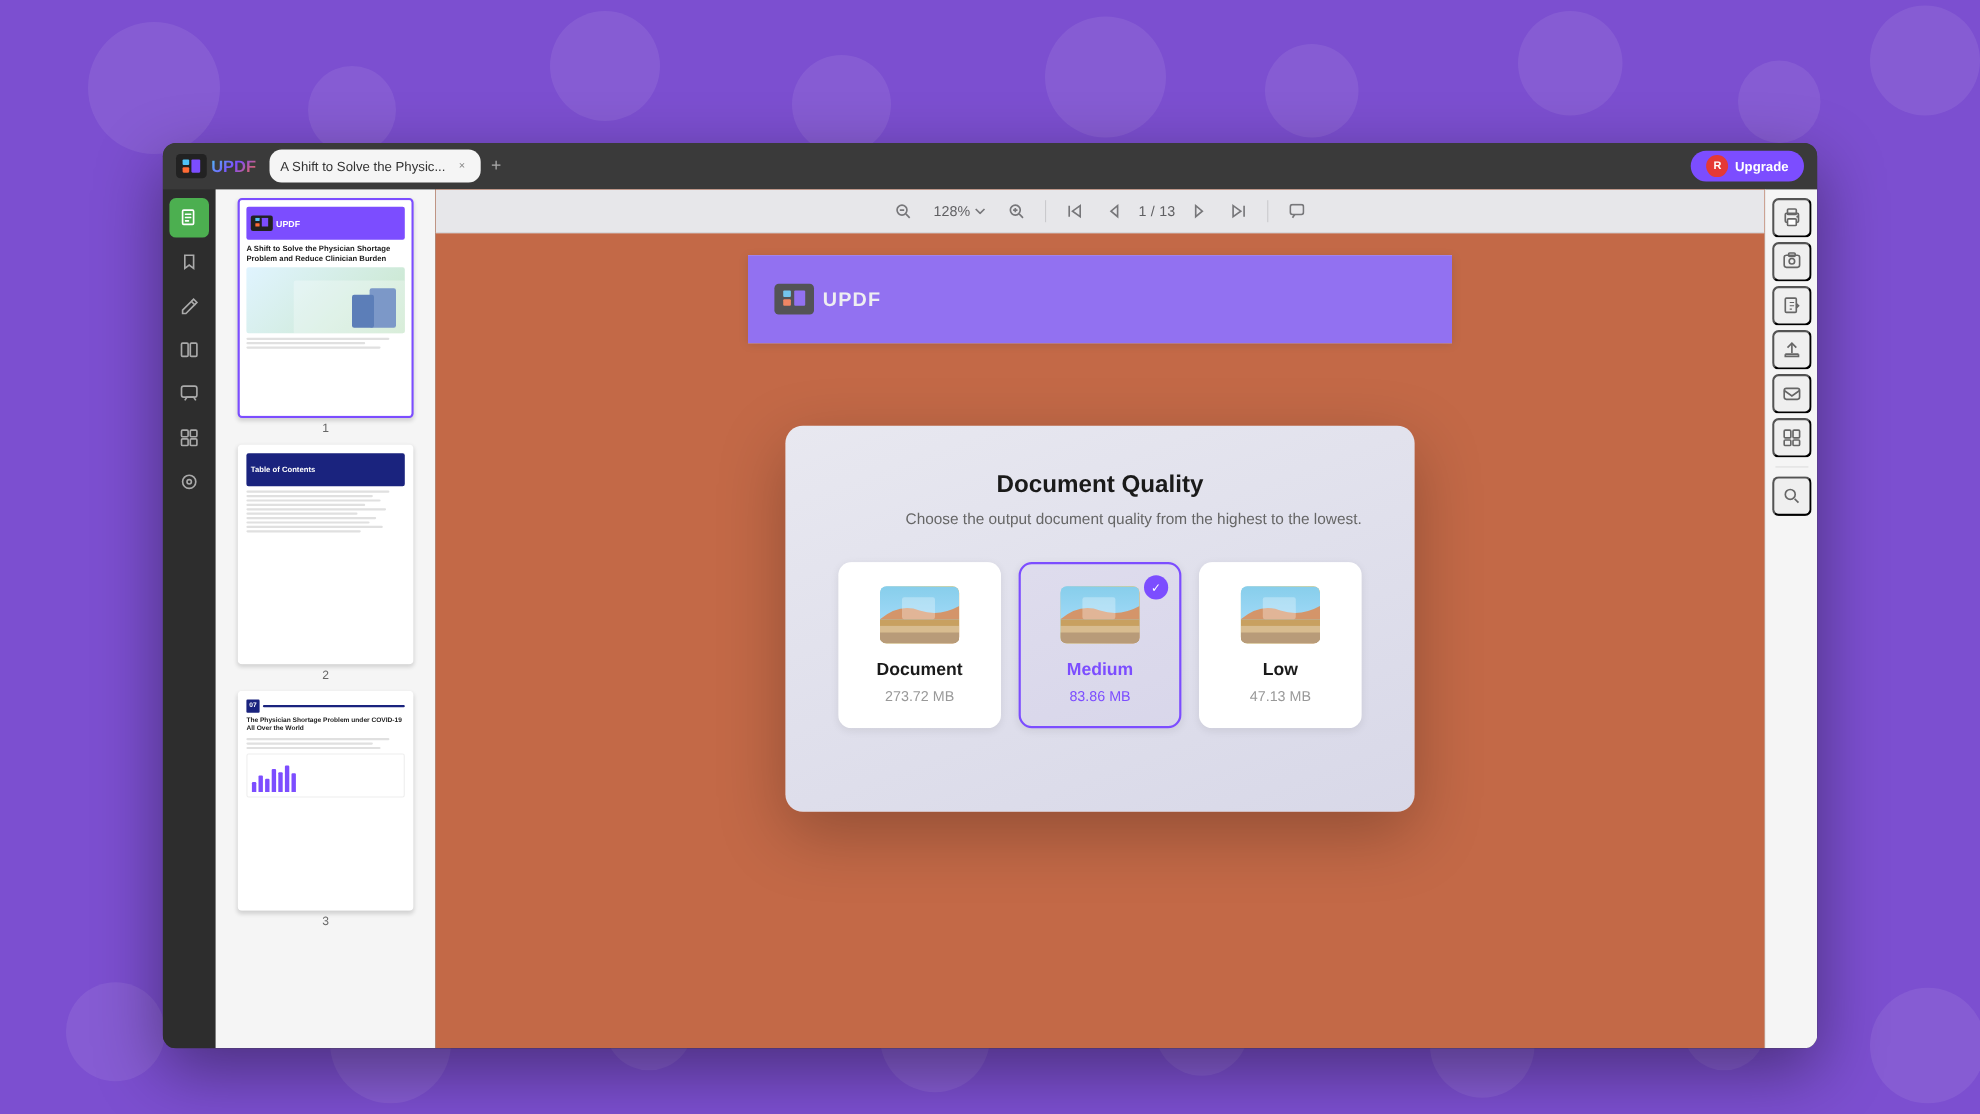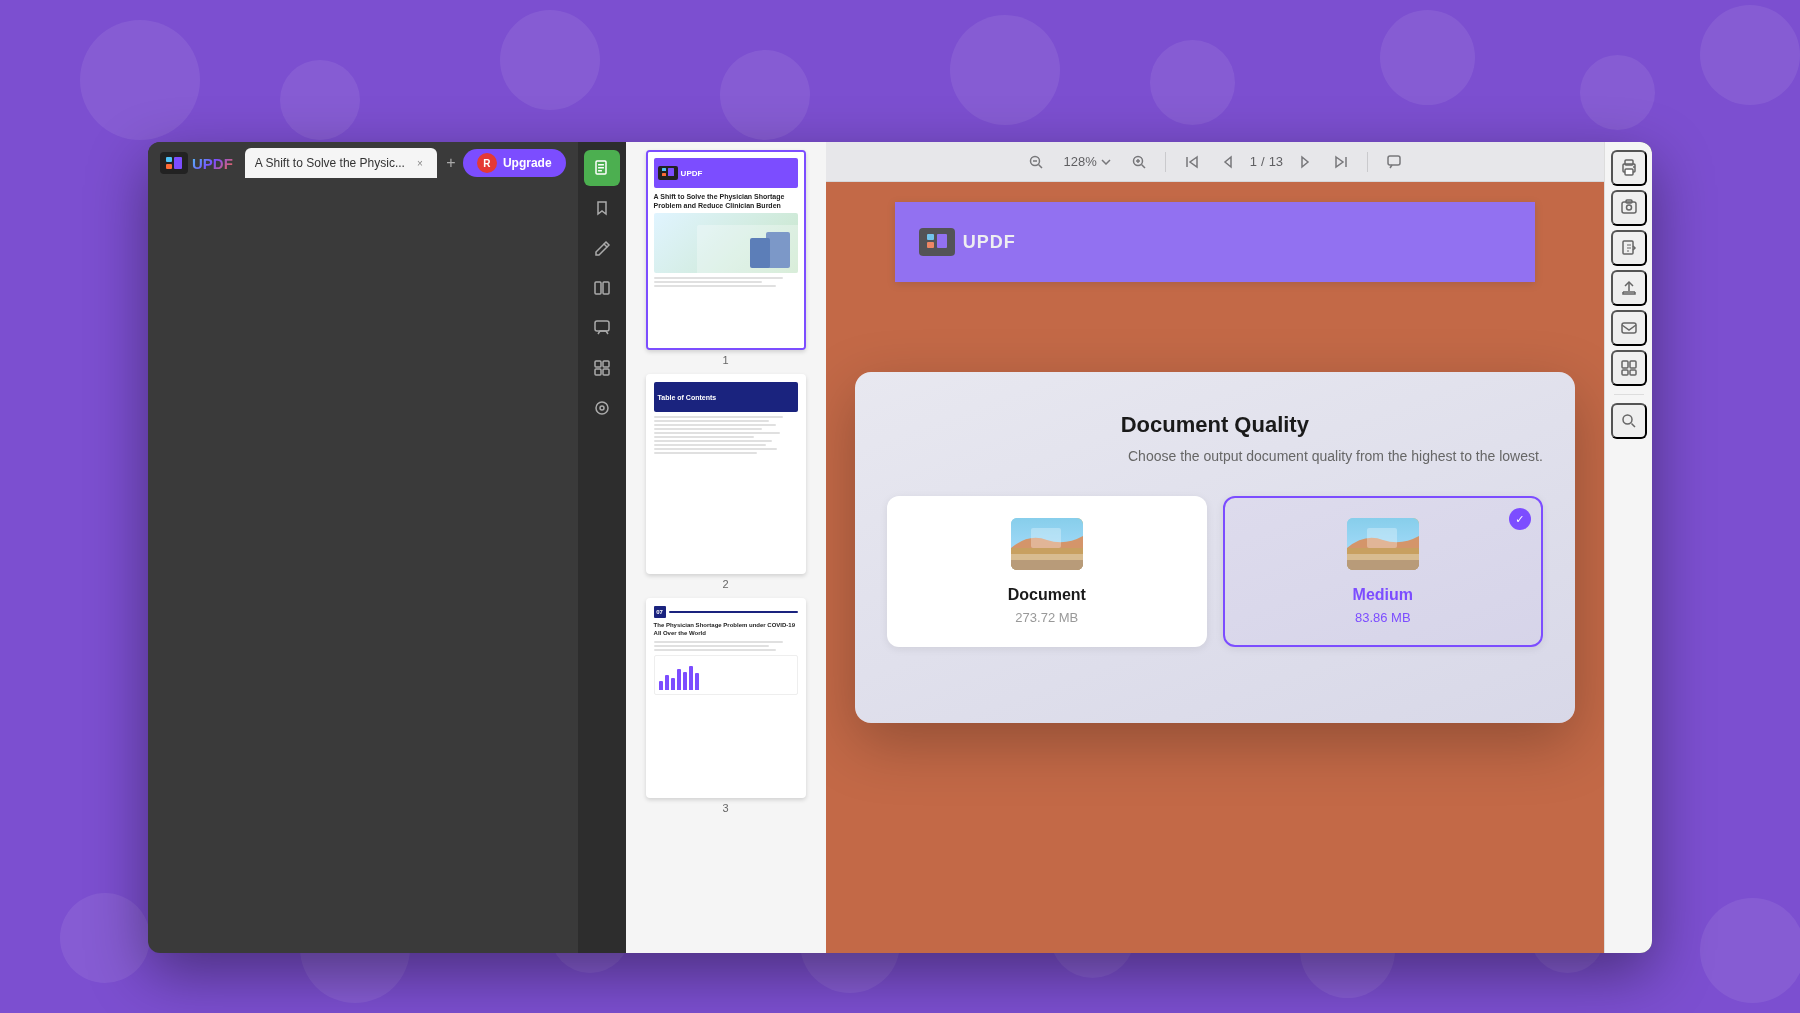--- a/index.html
+++ b/index.html
@@ -33,22 +33,22 @@
     .app-window {
       position: absolute;
       top: 130px;
       left: 148px;
       right: 148px;
       bottom: 60px;
       background: #3a3a3a;
       border-radius: 12px;
       overflow: hidden;
       display: flex;
+      flex-direction: column;
       box-shadow: 0 20px 60px rgba(0,0,0,0.4);
-      margin-top: 12px;
     }
 
     
     .title-bar {
       height: 42px;
       background: #3a3a3a;
       display: flex;
       align-items: center;
       padding: 0 12px;
       flex-shrink: 0;
@@ -91,20 +91,21 @@
       padding: 0 10px;
       gap: 8px;
       font-size: 12px;
       color: #ddd;
       cursor: pointer;
       max-width: 200px;
     }
     .tab.active {
       background: #f5f5f5;
       color: #333;
+      border-radius: 11px;
     }
     .tab-close {
       width: 14px;
       height: 14px;
       display: flex;
       align-items: center;
       justify-content: center;
       border-radius: 50%;
       font-size: 10px;
       color: #888;
@@ -329,22 +330,22 @@
       inset: 0;
       background: rgba(200,200,210,0.3);
       display: flex;
       align-items: center;
       justify-content: center;
       z-index: 100;
     }
     .dialog {
       background: linear-gradient(160deg, #e8e8f0 0%, #d8d8e8 100%);
       border-radius: 16px;
-      padding: 40px 32px;
-      width: 720px;
+      padding: 40px 48px;
+      width: 572px;
       box-shadow: 0 20px 60px rgba(0,0,0,0.25);
     }
     .dialog-title {
       font-size: 22px;
       font-weight: 700;
       color: #1a1a1a;
       text-align: center;
       margin-bottom: 10px;
     }
     .dialog-subtitle {
@@ -768,20 +769,39 @@
                   <rect x="0" y="30" width="72" height="22" fill="#c8a060"></rect>
                   <path d="M0 30 Q18 15 36 22 Q54 28 72 18 L72 30 Z" fill="#d4956a"></path>
                   <rect x="20" y="10" width="30" height="20" rx="2" fill="rgba(255,255,255,0.3)"></rect>
                   <rect x="0" y="42" width="72" height="10" fill="#9a7040"></rect>
                 </svg>
               </div>
               <div class="quality-name">Medium</div>
               <div class="quality-size">83.86 MB</div>
             </div>
 
+            <div class="quality-card">
+              <div class="quality-card-thumb">
+                <svg width="72" height="52" viewBox="0 0 72 52" xmlns="http://www.w3.org/2000/svg">
+                  <defs>
+                    <linearGradient id="sky4" x1="0%" y1="0%" x2="0%" y2="100%">
+                      <stop offset="0%" style="stop-color:#87ceeb"></stop>
+                      <stop offset="100%" style="stop-color:#b0e0ff"></stop>
+                    </linearGradient>
+                  </defs>
+                  <rect width="72" height="52" fill="url(#sky4)"></rect>
+                  <rect x="0" y="30" width="72" height="22" fill="#c8a060"></rect>
+                  <path d="M0 30 Q18 15 36 22 Q54 28 72 18 L72 30 Z" fill="#d4956a"></path>
+                  <rect x="20" y="10" width="30" height="20" rx="2" fill="rgba(255,255,255,0.3)"></rect>
+                  <rect x="0" y="42" width="72" height="10" fill="#9a7040"></rect>
+                </svg>
+              </div>
+              <div class="quality-name">Low</div>
+              <div class="quality-size">47.13 MB</div>
+            </div>
           </div>
 
         </div>
       </div>
     </div>
 
     <div class="right-sidebar">
       <button class="right-tool">
         <svg width="18" height="18" viewBox="0 0 18 18" fill="none">
           <rect x="3" y="5" width="12" height="8" rx="1" stroke="#666" stroke-width="1.5"></rect>

